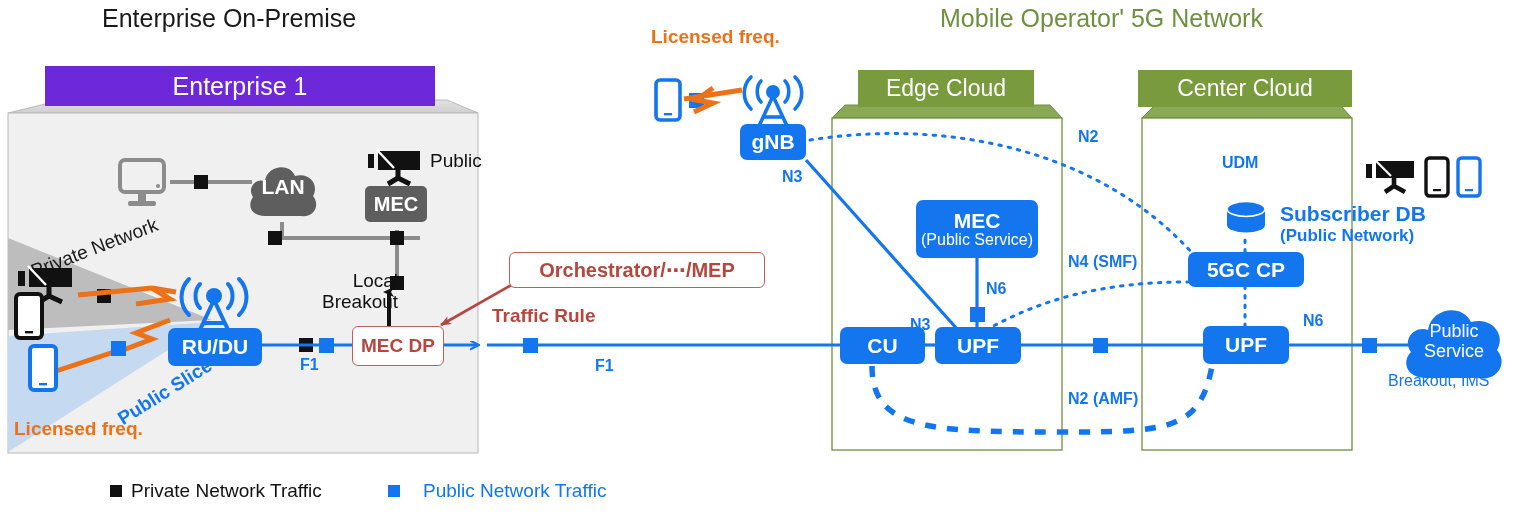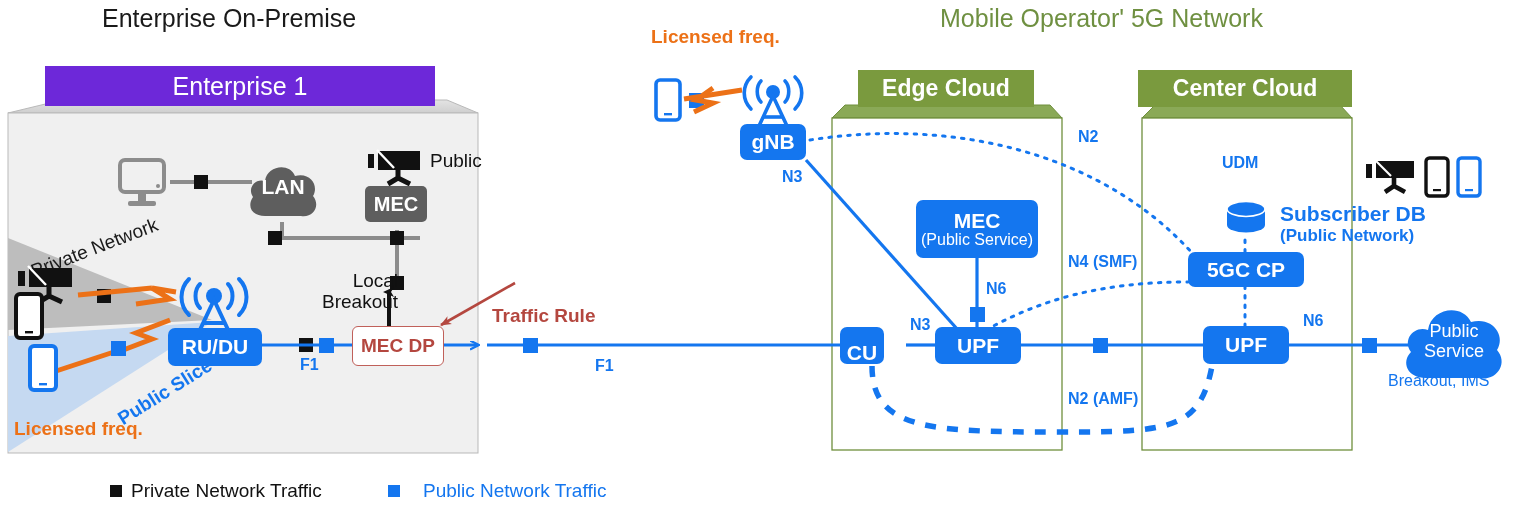--- a/index.html
+++ b/index.html
@@ -8,21 +8,21 @@
   #stage{position:absolute;inset:0;width:1516px;height:517px;}
   svg.layer{position:absolute;left:0;top:0;width:1516px;height:517px;overflow:visible;}
   .abs{position:absolute;}
   .nosel{user-select:none;}
 
   
   .t-title-dark{font-size:25px;color:#1a1a1a;font-weight:400;white-space:nowrap;}
   .t-title-green{font-size:25px;color:#6f9041;font-weight:400;white-space:nowrap;}
   .hdr-grey{background:#6d28d9;color:#fff;font-size:25px;display:flex;align-items:center;
             justify-content:center;white-space:nowrap;}
-  .hdr-green{background:#7a9a3e;color:#fff;font-size:23px;font-weight:bold;display:flex;
+  .hdr-green{background:#7a9a3e;color:#fff;font-size:23px;font-weight:normal;display:flex;
              align-items:center;justify-content:center;white-space:nowrap;}
   .blue-box{background:#1476ef;color:#fff;border-radius:7px;display:flex;flex-direction:column;
             align-items:center;justify-content:center;white-space:nowrap;line-height:1.04;}
   .blue-box .b1{font-weight:bold;}
   .blue-box .b2{font-weight:400;}
   .grey-box{background:#5e5e5e;color:#fff;border-radius:5px;display:flex;align-items:center;
             justify-content:center;font-weight:bold;font-size:20px;white-space:nowrap;}
   .lbl-blue{color:#1476ef;font-weight:bold;font-size:16px;white-space:nowrap;}
   .lbl-blue-reg{color:#1476ef;font-weight:400;font-size:16px;white-space:nowrap;}
   .lbl-black{color:#111;font-size:19px;white-space:nowrap;}
@@ -234,20 +234,21 @@
 
   <div class="abs lbl-blue" style="left:300px;top:356px;">F1</div>
 
   <div class="abs lbl-black-c" style="left:322px;top:270px;">
     <div>Local</div>
     <div>Breakout</div>
   </div>
 
   <div class="abs redbox" style="left:352px;top:326px;width:90px;height:38px;font-size:19px;">MEC DP</div>
 
+  <div class="abs redbox" style="left:509px;top:252px;width:254px;height:34px;font-size:20px;">Orchestrator/⋯/MEP</div>
   <div class="abs lbl-red" style="left:492px;top:305px;">Traffic Rule</div>
 
   <div class="abs lbl-blue" style="left:595px;top:357px;">F1</div>
 
   <div class="abs lbl-orange" style="left:651px;top:26px;">Licensed freq.</div>
   <div class="abs" style="left:654px;top:78px;">
     <svg width="28" height="44" viewBox="0 0 28 44">
       <rect x="2" y="2" width="24" height="40" rx="4" fill="#fff" stroke="#1476ef" stroke-width="3.6"></rect>
       <rect x="10" y="35" width="8" height="2.4" fill="#1476ef"></rect>
     </svg>
@@ -277,21 +278,21 @@
   <div class="abs lbl-blue" style="left:782px;top:168px;">N3</div>
 
   <div class="abs hdr-green" style="left:858px;top:70px;width:176px;height:37px;">Edge Cloud</div>
 
   <div class="abs blue-box" style="left:916px;top:200px;width:122px;height:58px;">
     <span class="b1" style="font-size:21px;">MEC</span>
     <span class="b2" style="font-size:16px;">(Public Service)</span>
   </div>
   <div class="abs lbl-blue" style="left:986px;top:280px;">N6</div>
 
-  <div class="abs blue-box" style="left:840px;top:327px;width:44px;height:37px;justify-content:flex-end;">
+  <div class="abs blue-box" style="left:840px;top:327px;width:85px;height:37px;">
     <span class="b1" style="font-size:21px;">CU</span>
   </div>
   <div class="abs lbl-blue" style="left:910px;top:316px;">N3</div>
   <div class="abs blue-box" style="left:935px;top:327px;width:86px;height:37px;">
     <span class="b1" style="font-size:21px;">UPF</span>
   </div>
 
   <div class="abs lbl-blue" style="left:1078px;top:128px;">N2</div>
   <div class="abs lbl-blue" style="left:1068px;top:253px;">N4 (SMF)</div>
   <div class="abs lbl-blue" style="left:1068px;top:390px;">N2 (AMF)</div>

